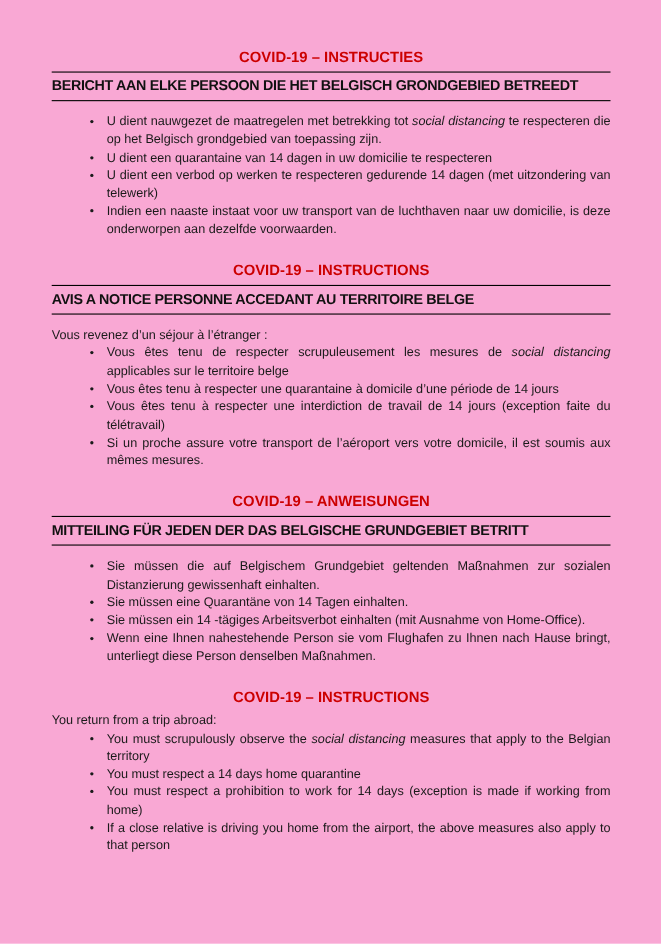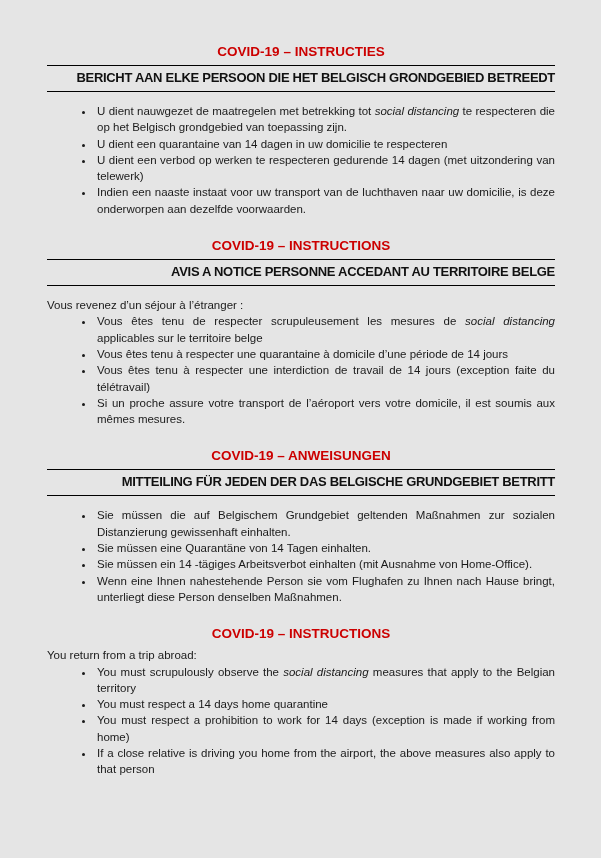--- a/index.html
+++ b/index.html
@@ -8,21 +8,21 @@
     width: 601px;
     height: 858px;
     overflow: hidden;
     font-family: "Liberation Sans", sans-serif;
     color: #1a1a1a;
   }
   .page {
     width: 601px;
     height: 858px;
     padding: 44px 46px 0 47px;
-    background: #e5e5e5;
+    background: #f9a8d4;
   }
   .doc-section { margin-bottom: 21px; }
   .red-title {
     color: #cc0000;
     font-weight: bold;
     font-size: 13.5px;
     line-height: 16px;
     text-align: center;
     margin-bottom: 5px;
   }
@@ -31,21 +31,21 @@
     border-bottom: 1.5px solid #000000;
     padding: 4px 0 5px 0;
     margin-bottom: 11px;
   }
   .headline-text {
     display: block;
     font-weight: bold;
     font-size: 13px;
     letter-spacing: -0.3px;
     line-height: 16px;
-    text-align: right;
+    text-align: left;
     color: #111111;
   }
   .intro {
     font-size: 11.5px;
     line-height: 16.3px;
     margin: 0;
   }
   ul.bullets {
     list-style: disc outside;
     margin: 0;

